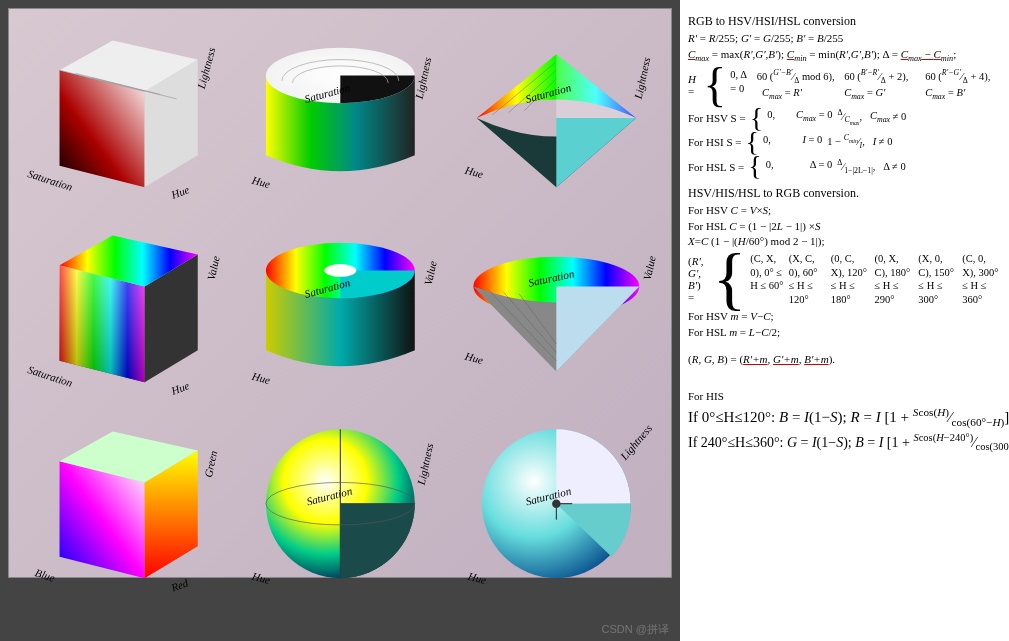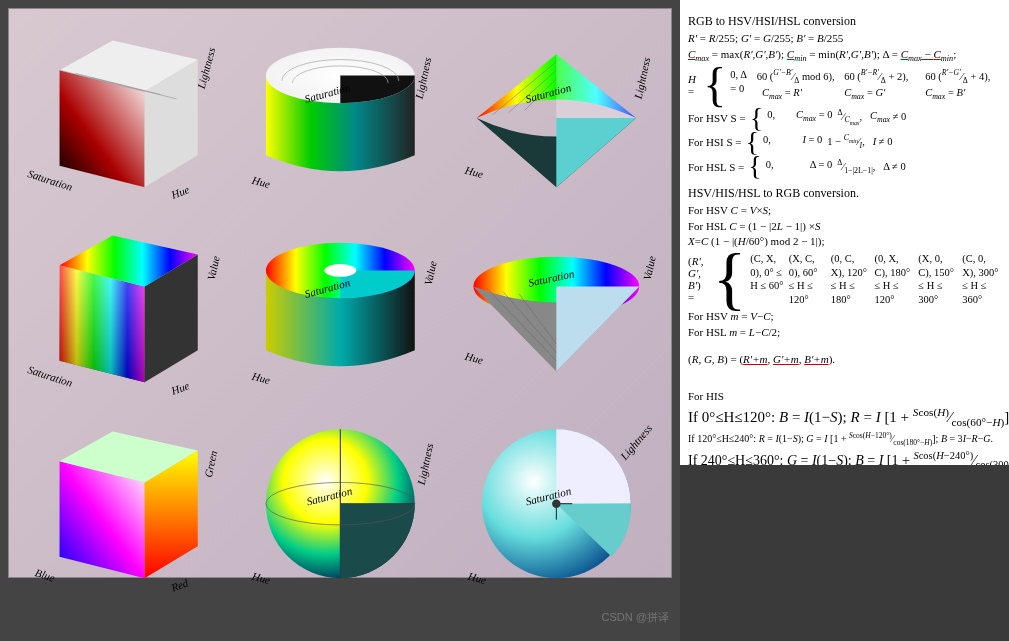--- a/index.html
+++ b/index.html
@@ -38,21 +38,21 @@
     position: absolute;
     font-size: 11px;
     font-style: italic;
     color: #000;
     font-family: 'Times New Roman', serif;
   }
   .shape-svg { width: 100%; height: 100%; }
 
   .right-panel {
     width: 329px;
-    height: 465px;
+    height: 641px;
     background: #fff;
     padding: 6px 8px;
     font-size: 11px;
     color: #000;
     overflow: hidden;
     font-family: 'Times New Roman', serif;
   }
   .formula-line {
     margin: 1px 0;
     line-height: 1.35;
@@ -74,21 +74,21 @@
     line-height: 0.8;
     font-weight: 100;
   }
   .brace-small { font-size: 28px; }
   .brace-content { display: flex; flex-direction: row; gap: 5px; }
   .brace-row { font-size: 10.5px; line-height: 1.3; }
   sub, sup { font-size: 0.75em; }
   .underline { text-decoration: underline; text-decoration-color: #c00; }
   .watermark {
     position: absolute;
-    bottom: 16px;
+    bottom: 4px;
     right: 340px;
     font-size: 11px;
     color: rgba(255,255,255,0.25);
     font-family: sans-serif;
   }
 </style>
 </head>
 <body>
 
 <div class="left-panel">
@@ -330,29 +330,28 @@
   <div class="formula-line">For HSL <i>C</i> = (1 − |2<i>L</i> − 1|) ×<i>S</i></div>
   <div class="formula-line" style=""><i>X</i>=<i>C</i> (1 − |(<i>H</i>/60°) mod 2 − 1|);</div>
 
   <div class="brace-block">
     <span>(<i>R', G', B'</i>) =</span>
     <span class="brace" style="font-size:70px">{</span>
     <div class="brace-content">
       <div class="brace-row">(C, X, 0),    0° ≤ H ≤ 60°</div>
       <div class="brace-row">(X, C, 0),    60° ≤ H ≤ 120°</div>
       <div class="brace-row">(0, C, X),    120° ≤ H ≤ 180°</div>
-      <div class="brace-row">(0, X, C),    180° ≤ H ≤ 120°</div>
+      <div class="brace-row">(0, X, C),    180° ≤ H ≤ 290°</div>
       <div class="brace-row">(X, 0, C),    150° ≤ H ≤ 300°</div>
       <div class="brace-row">(C, 0, X),    300° ≤ H ≤ 360°</div>
     </div>
   </div>
 
   <div class="formula-line">For HSV <i>m</i> = <i>V</i>−<i>C</i>;</div>
   <div class="formula-line">For HSL <i>m</i> = <i>L</i>−<i>C</i>/2;</div>
   <div class="formula-line" style="margin-top:12px">(<i>R, G, B</i>) = (<span class="underline"><i>R'+m</i></span>, <span class="underline"><i>G'+m</i></span>, <span class="underline"><i>B'+m</i></span>).</div>
 
   <div class="formula-line" style="margin-top:22px">For HIS</div>
   <div class="formula-line" style="font-size:15px">If 0°≤H≤120°: <i>B</i> = <i>I</i>(1−<i>S</i>); <i>R</i> = <i>I</i> [1 + <sup><i>S</i>cos(<i>H</i>)</sup>⁄<sub>cos(60°−<i>H</i>)</sub>]; <i>G</i> = 3<i>I</i>−<i>B</i>−<i>R</i>.</div>
-  <div class="formula-line" style="font-size:10px">If 120°≤H≤240°: <i>R</i> = <i>I</i>(1−<i>S</i>); <i>G</i> = <i>I</i> [1 + <sup><i>S</i>cos(<i>H</i>−120°)</sup>⁄<sub>cos(180°−<i>H</i>)</sub>]; <i>B</i> = 3<i>I</i>−<i>R</i>−<i>G</i>.</div>
   <div class="formula-line" style="font-size:14px">If 240°≤H≤360°: <i>G</i> = <i>I</i>(1−<i>S</i>); <i>B</i> = <i>I</i> [1 + <sup><i>S</i>cos(<i>H</i>−240°)</sup>⁄<sub>cos(300°−<i>H</i>)</sub>]; <i>R</i> = 3<i>I</i>−<i>B</i>−<i>G</i>.</div>
 </div>
 
 <div class="watermark">CSDN @拼译</div>
 
 </body></html>

